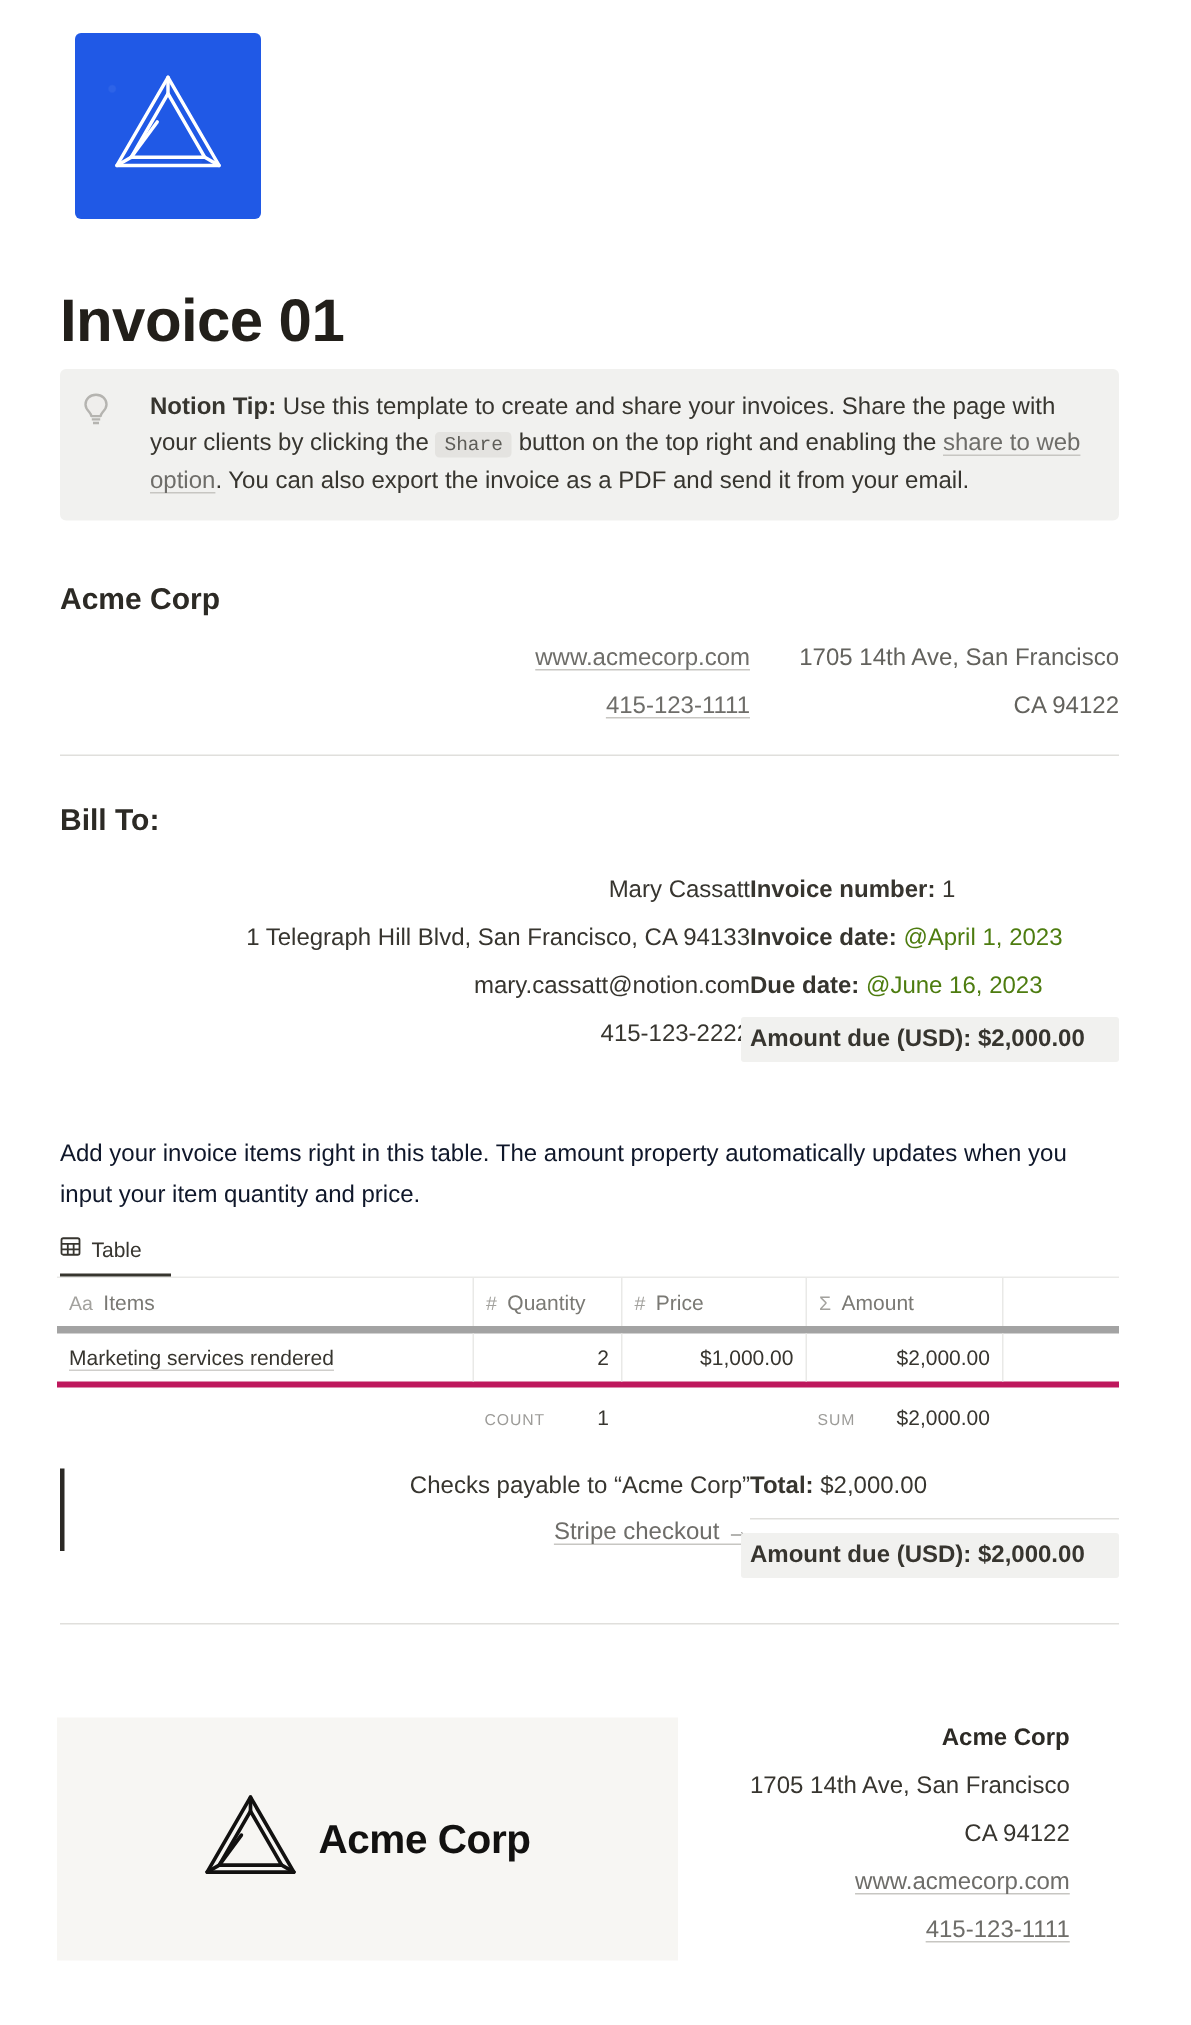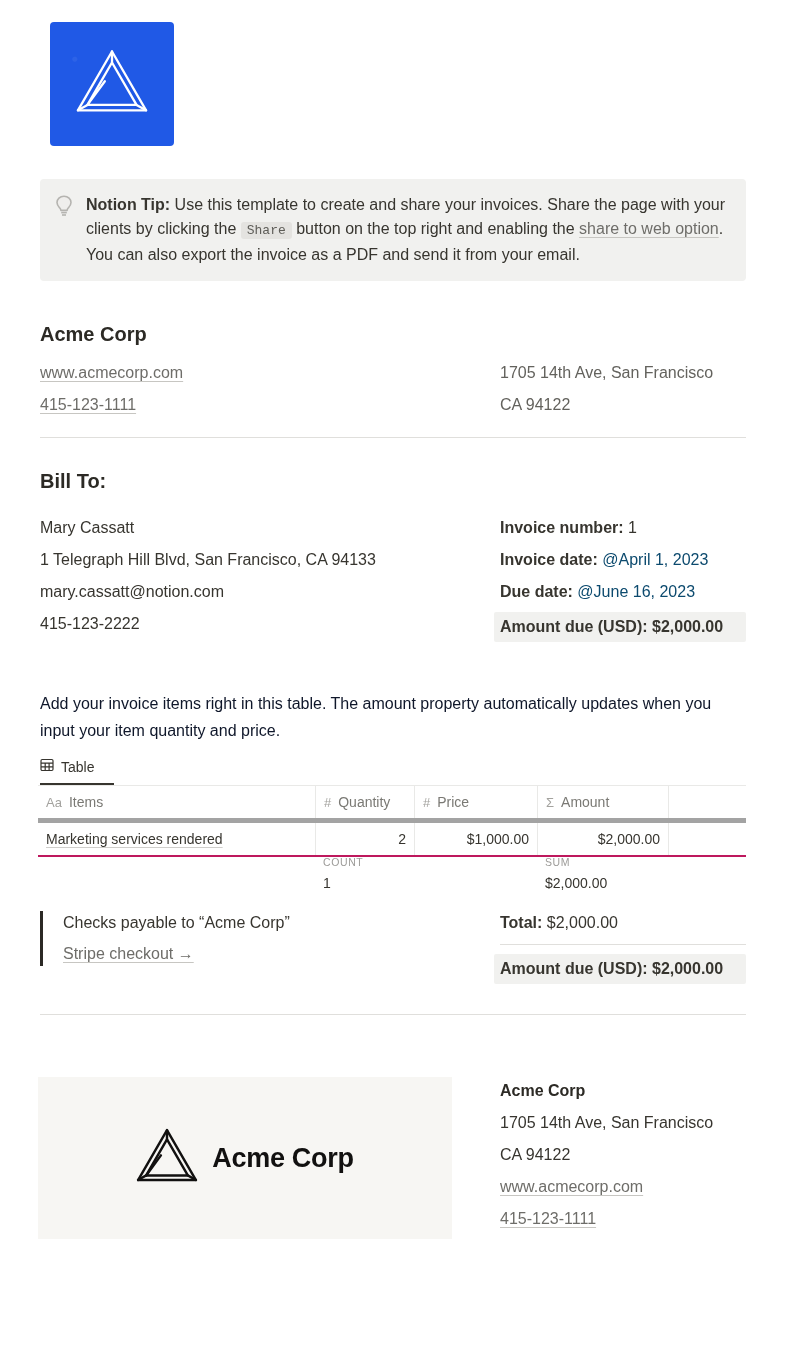--- a/index.html
+++ b/index.html
@@ -23,50 +23,50 @@
   .page-icon svg { width:72px; height:66px; }
 
   
   h1.page-title {
     margin-top:44px; font-size:40px; line-height:48px; font-weight:700;
     color:#221f1a; letter-spacing:-.4px;
   }
 
   
   .callout {
-    margin-top:33px; background:#f1f1ef; border-radius:4px;
-    padding:14px 16px 14px 12px; display:flex; gap:10px;
+    margin-top:8px; background:#f1f1ef; border-radius:4px;
+    padding:14px 16px 14px 12px; display:flex; gap:24px;
   }
   .callout-icon { flex:0 0 24px; padding-top:2px; display:flex; justify-content:center; }
   .callout-body { line-height:24px; color:#37352f; }
   .callout-body b { font-weight:700; }
   .inline-code {
     font-family:"Liberation Mono","DejaVu Sans Mono",monospace;
     font-size:13px; background:#e4e3e0; color:#5d5c57;
     border-radius:3px; padding:1px 6px;
   }
   a.gray-link, .gray-link {
     color:#6e6d69; text-decoration:underline;
     text-decoration-color:#c7c6c2; text-underline-offset:3px; cursor:pointer;
   }
 
   
   .two-col { display:flex; }
   .col-left { flex:0 0 460px; }
   .col-right { flex:1; }
   h3.section-heading { font-size:20px; line-height:26px; font-weight:700; color:#2c2a25; }
-  .line { line-height:24px; margin-bottom:8px; }
+  .line { line-height:24px; margin-bottom:8px;text-align:right; }
   .gray-text { color:#63625d; }
 
   .divider { border:none; border-top:1px solid #e0dfdc; height:0; margin:0; }
 
   
   .meta-row { line-height:24px; margin-bottom:8px; }
   .meta-row b { font-weight:700; }
-  .mention { color:#0c4a6e; }
+  .mention { color:#4d7c0f; }
   .highlight-row {
     background:#f1f1ef; margin-left:-6px; padding:3px 8px 3px 6px;
     border-radius:2px; line-height:24px; font-weight:700;
   }
 
   
   .items-intro { margin-top:46px; line-height:27px; color:#0f172a; max-width:706px; }
 
   
   .view-tabs { margin-top:8px; }
@@ -74,31 +74,31 @@
     display:inline-flex; align-items:center; gap:7px;
     padding:6px 8px 8px 0; border-bottom:2px solid #37352f;
     font-size:14px; color:#37352f; cursor:pointer; min-width:74px;
   }
   .view-tab svg { width:14px; height:14px; }
   .db-table { margin-left:-2px; width:708px; border-top:1px solid #e9e9e7; }
   .tr { display:grid; grid-template-columns:277px 99px 123px 131px 1fr; }
   .th, .td { height:32px; display:flex; align-items:center; padding:0 8px; font-size:14px; }
   .tr > .bl { border-left:1px solid #e9e9e7; }
   .thead { border-bottom:5px solid #a3a3a3; }
-  .trow  { border-bottom:2px solid #be185d; }
+  .trow  { border-bottom:4px solid #be185d; }
   .th { color:#7a7974; gap:7px; }
   .th .col-icon { color:#a3a29e; font-size:13px; }
   .td.num { justify-content:flex-end; color:#37352f; }
   .cell-title {
     color:#37352f; font-weight:500; text-decoration:underline;
     text-decoration-color:#cfcecb; text-underline-offset:3px; cursor:pointer;
   }
   .tfoot { margin-top:4px; }
   .tfoot .td { height:30px; }
-  .calc { justify-content:flex-end; gap:7px; align-items:baseline; padding-top:8px;flex-direction:column; }
+  .calc { justify-content:space-between; gap:7px; align-items:baseline; padding-top:8px; }
   .calc-label { font-size:10.5px; letter-spacing:.6px; color:#9c9b98; }
   .calc-value { font-size:14px; color:#37352f; }
 
   
   .payment-section { margin-top:20px; }
   .quote { border-left:3px solid #2b2925; padding-left:20px; }
   .quote .line { margin-bottom:7px; }
   .totals .divider { margin:9px 0 0 0; }
   .totals .highlight-row { margin-top:9px; }
 
@@ -126,20 +126,21 @@
         <path d="M50 3.5 L97.5 85.5 L2.5 85.5 Z"></path>
         <path d="M50 18.8 L84.2 77.9 L15.8 77.9 Z"></path>
         <path d="M2.5 85.5 L15.8 77.9"></path>
         <path d="M97.5 85.5 L84.2 77.9"></path>
         <path d="M50 3.5 L50 18.8"></path>
         <path d="M15.8 77.9 L40 45"></path>
       </svg>
     </span>
   </div>
 
+  <h1 class="page-title">Invoice 01</h1>
 
   <div class="callout">
     <div class="callout-icon">
       <svg width="18" height="22" viewBox="0 0 18 22" fill="none" stroke="#b5b4b0" stroke-width="1.6" stroke-linejoin="round">
         <path d="M9 1.2 C4.8 1.2 2 4.2 2 7.6 C2 10 3.4 11.4 4.6 12.8 C5.4 13.7 5.8 14.6 5.9 15.4 L12.1 15.4 C12.2 14.6 12.6 13.7 13.4 12.8 C14.6 11.4 16 10 16 7.6 C16 4.2 13.2 1.2 9 1.2 Z" fill="#efeeec"></path>
         <path d="M6.2 17.6 L11.8 17.6"></path>
         <path d="M7 20 L11 20"></path>
       </svg>
     </div>
     <div class="callout-body">

